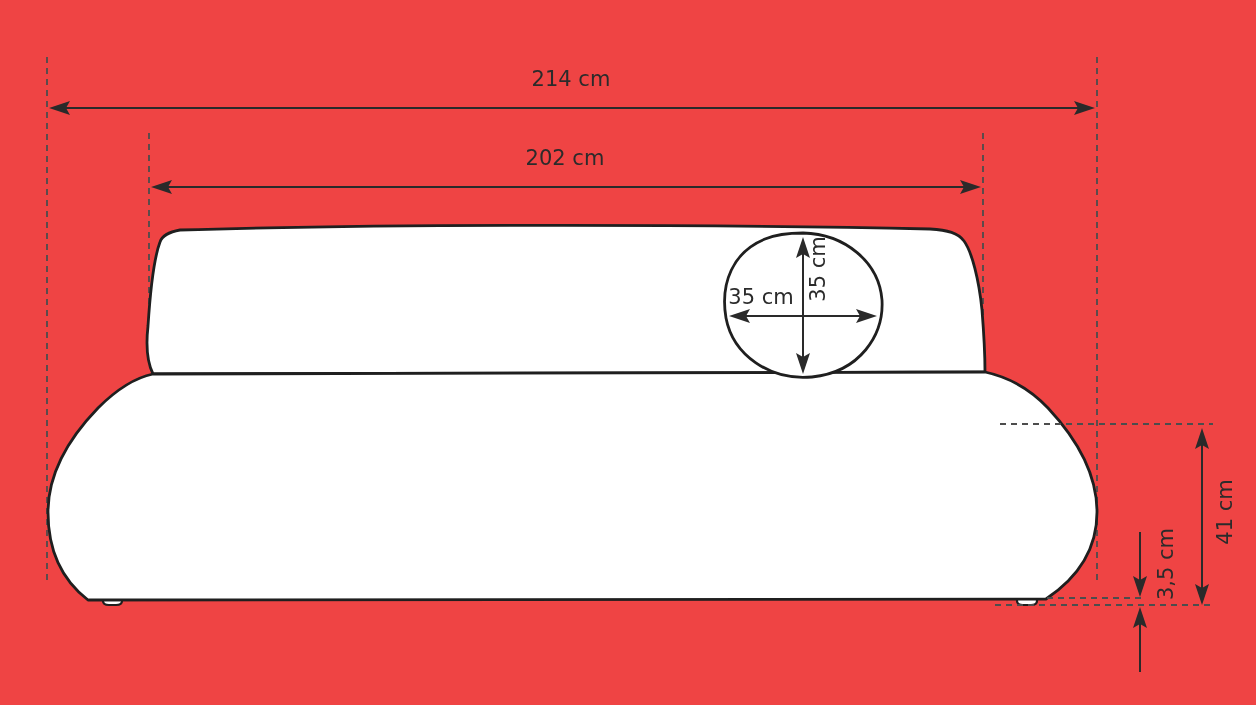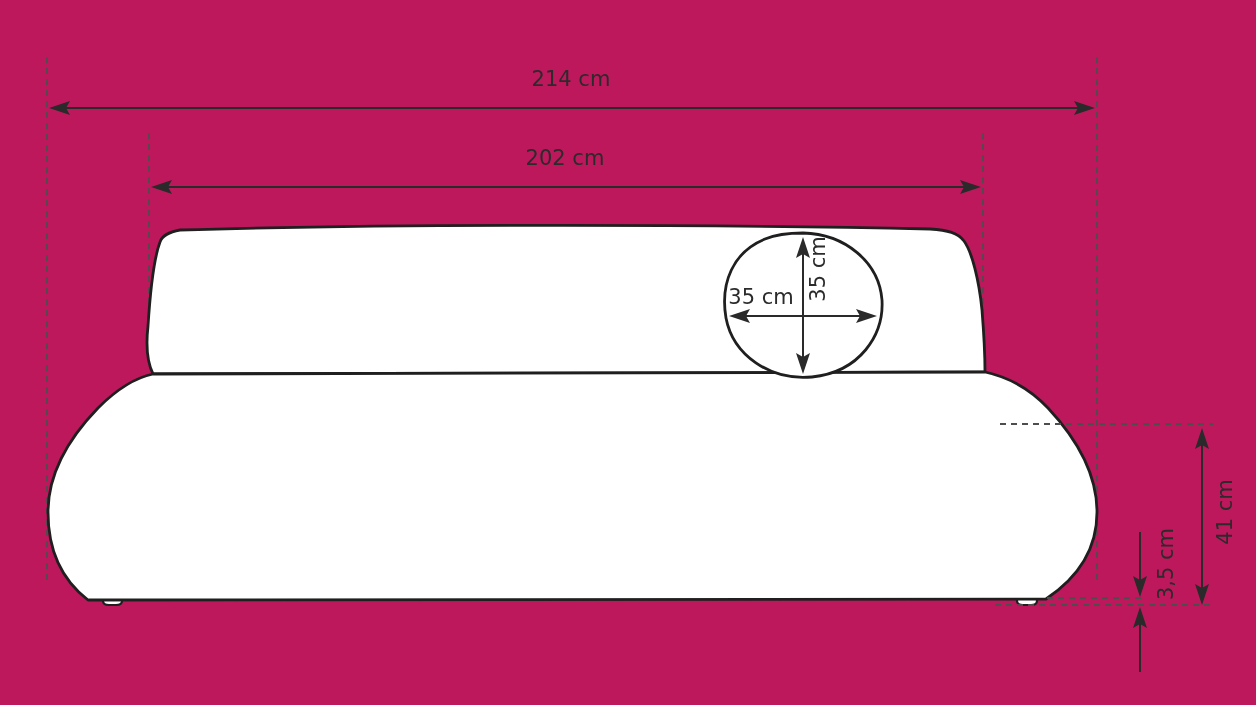--- a/index.html
+++ b/index.html
@@ -3,21 +3,21 @@
 <meta charset="utf-8">
 <style>
   html, body {
     margin: 0;
     padding: 0;
     background: #ffffff;
   }
   .stage {
     width: 1256px;
     height: 705px;
-    background: #be185d;
+    background: #ef4444;
     position: relative;
     overflow: hidden;
   }
   svg { display: block; }
   .outline {
     fill: #ffffff;
     stroke: #1f1f1f;
     stroke-width: 2.8;
     stroke-linejoin: round;
     stroke-linecap: round;

